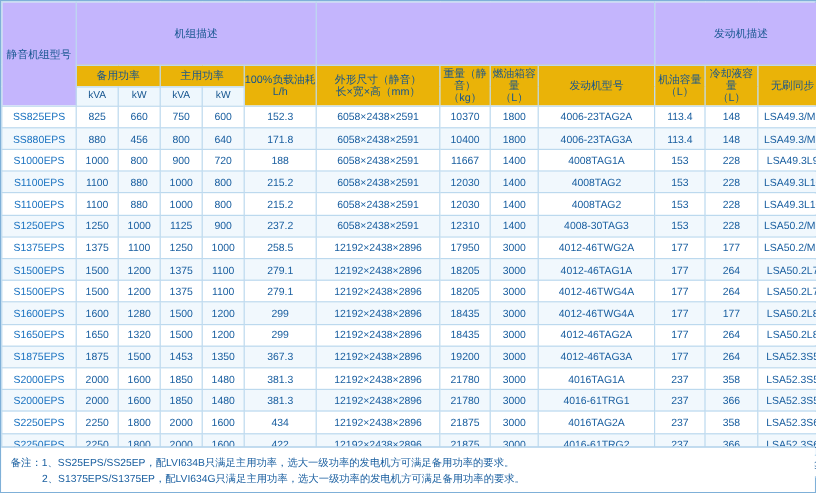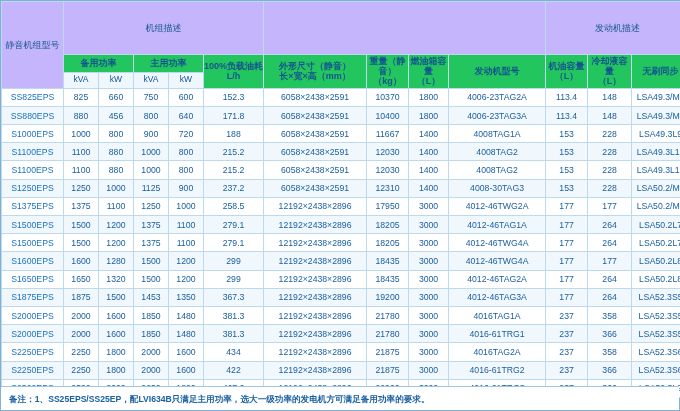--- a/index.html
+++ b/index.html
@@ -42,22 +42,21 @@
     color: #15558f;
     font-size: 9px;
     font-weight: bold;
   }
   thead th.grp {
     height: 15px;
     background: #c4b5fd;
   }
   thead th.sub {
     height: 17px;
-    background: #22c55e;
-    font-weight: bold;
+    background: #eab308;
   }
   thead th.unit {
     height: 15px;
     background: #eef7fd;
     font-weight: normal;
     font-size: 8.5px;
     text-align: center;
   }
   .model-head {
     background: #dceefb;
@@ -83,21 +82,20 @@
   
   .notes {
     position: absolute;
     left: 0;
     bottom: 0;
     width: 678px;
     padding: 6px 8px 4px 8px;
     box-sizing: border-box;
     border-top: 1px solid #9cc6e4;
     background: #ffffff;
-    font-weight: bold;
   }
   .notes .line {
     color: #1a5fa0;
     font-size: 8.6px;
     line-height: 1.55;
     white-space: nowrap;
   }
   .vsplit {
     display: block;
   }
@@ -426,15 +424,18 @@
           <td>366</td>
           <td>LSA52.3L9</td>
         </tr>
       </tbody>
   </table>
 
   <div class="notes">
     <div class="line">
       <span>备注：</span><span>1、SS25EPS/SS25EP，配LVI634B只满足主用功率，选大一级功率的发电机方可满足备用功率的要求。</span>
     </div>
+    <div class="line" style="padding-left:26px">
+      <span>2、S1375EPS/S1375EP，配LVI634G只满足主用功率，选大一级功率的发电机方可满足备用功率的要求。</span>
+    </div>
   </div>
 
 </div>
 
 </body></html>

